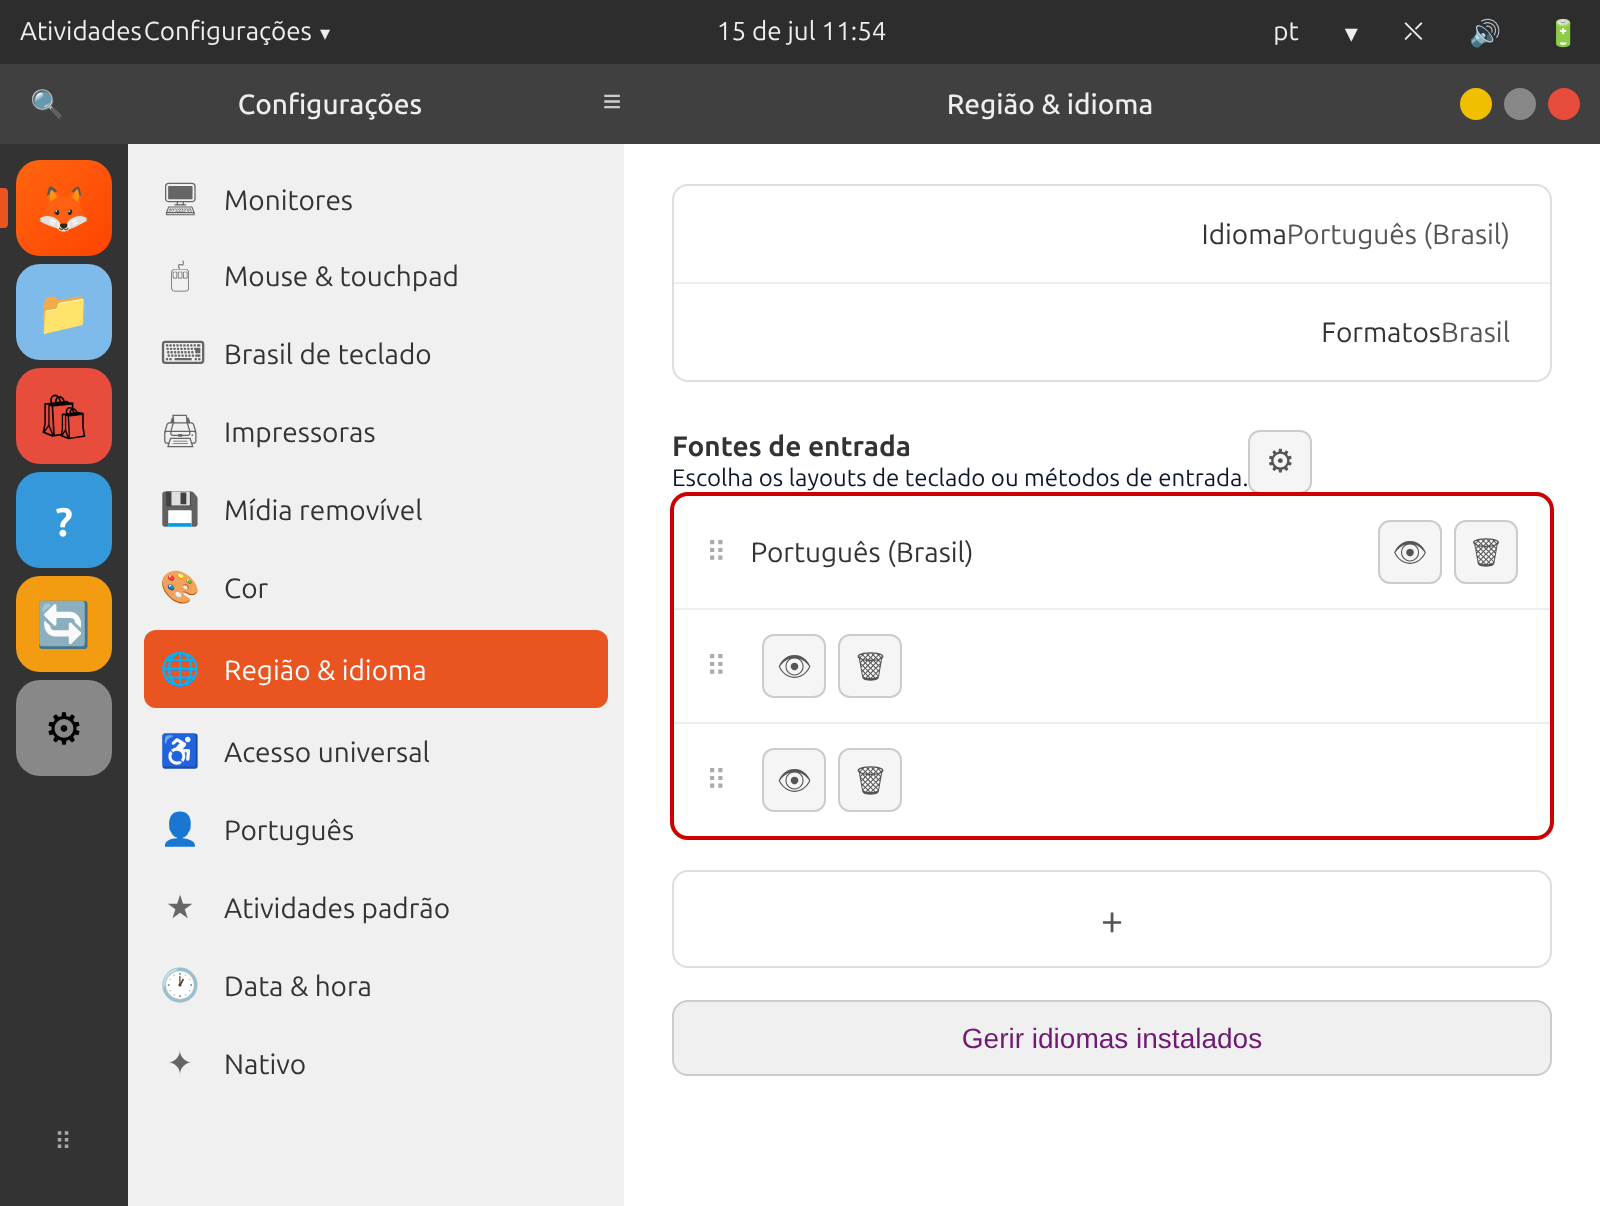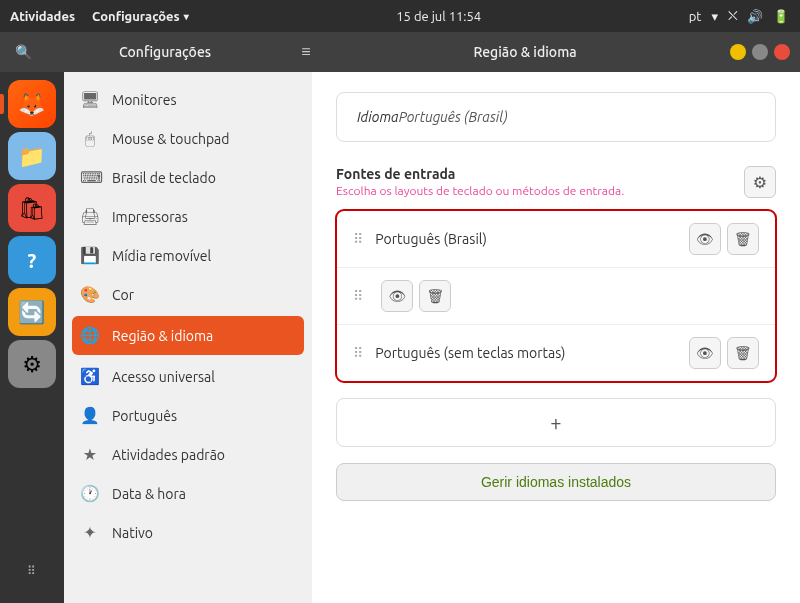--- a/index.html
+++ b/index.html
@@ -15,23 +15,23 @@
     .top-bar {
       display: flex;
       align-items: center;
       justify-content: space-between;
       background: #2d2d2d;
       height: 32px;
       padding: 0 10px;
       color: #eee;
       font-size: 13px;
     }
-    .top-bar-left { display: flex; gap: 17px; align-items: flex-end; font-weight: bold; }
+    .top-bar-left { display: flex; gap: 1px; align-items: flex-end; }
     .top-bar-center { display: flex; gap: 20px; align-items: center; }
-    .top-bar-right { display: flex; gap: 10px; align-items: center; }
+    .top-bar-right { display: flex; gap: 23px; align-items: center; }
     .top-bar-item { cursor: pointer; display: flex; align-items: center; gap: 4px; }
     .chevron { font-size: 10px; }
 
     
     .window-bar {
       display: flex;
       align-items: center;
       background: #404040;
       height: 40px;
       padding: 0 10px;
@@ -175,39 +175,37 @@
     
     .settings-card {
       border: 1px solid #ddd;
       border-radius: 8px;
       margin-bottom: 24px;
       overflow: hidden;
     }
     .settings-row {
       display: flex;
       align-items: center;
-      justify-content: flex-start;
+      justify-content: flex-end;
       padding: 16px 20px;
       border-bottom: 1px solid #eee;
       cursor: pointer;
-      font-style: italic;
     }
     .settings-row:last-child { border-bottom: none; }
     .settings-row-label { font-size: 14px; color: #333; }
     .settings-row-value { font-size: 14px; color: #555; }
 
     
     .section-header {
       display: flex;
       align-items: flex-start;
-      justify-content: space-between;
-      margin-bottom: 12px;
+      margin-bottom: 0;
     }
     .section-title { font-size: 14px; font-weight: 600; color: #333; }
-    .section-subtitle { font-size: 12px; color: #ec4899; margin-top: 2px; }
+    .section-subtitle { font-size: 12px; color: #0f172a; margin-top: 2px; }
     .gear-btn {
       width: 32px; height: 32px;
       border: 1px solid #ccc;
       border-radius: 6px;
       background: #f5f5f5;
       cursor: pointer;
       display: flex; align-items: center; justify-content: center;
       font-size: 16px;
       color: #555;
     }
@@ -264,21 +262,21 @@
     }
 
     
     .manage-btn {
       width: 100%;
       padding: 10px;
       background: #f0f0f0;
       border: 1px solid #ccc;
       border-radius: 8px;
       font-size: 14px;
-      color: #4d7c0f;
+      color: #701a75;
       cursor: pointer;
       text-align: center;
     }
   </style>
 </head>
 <body>
 
 <div class="top-bar">
   <div class="top-bar-left">
     <span class="top-bar-item">Atividades</span>
@@ -377,20 +375,24 @@
   </div>
 
   <div class="content">
 
     
     <div class="settings-card">
       <div class="settings-row">
         <span class="settings-row-label">Idioma</span>
         <span class="settings-row-value">Português (Brasil)</span>
       </div>
+      <div class="settings-row">
+        <span class="settings-row-label">Formatos</span>
+        <span class="settings-row-value">Brasil</span>
+      </div>
     </div>
 
     
     <div class="section-header">
       <div>
         <div class="section-title">Fontes de entrada</div>
         <div class="section-subtitle">Escolha os layouts de teclado ou métodos de entrada.</div>
       </div>
       <button class="gear-btn">⚙</button>
     </div>
@@ -403,21 +405,20 @@
         <button class="icon-btn">👁</button>
         <button class="icon-btn">🗑</button>
       </div>
       <div class="input-source-row">
         <span class="drag-handle">⠿</span>
         <button class="icon-btn">👁</button>
         <button class="icon-btn">🗑</button>
       </div>
       <div class="input-source-row">
         <span class="drag-handle">⠿</span>
-        <span class="input-source-name">Português (sem teclas mortas)</span>
         <button class="icon-btn">👁</button>
         <button class="icon-btn">🗑</button>
       </div>
     </div>
 
     
     <div class="add-source-row">
       <span>+</span>
     </div>
 

